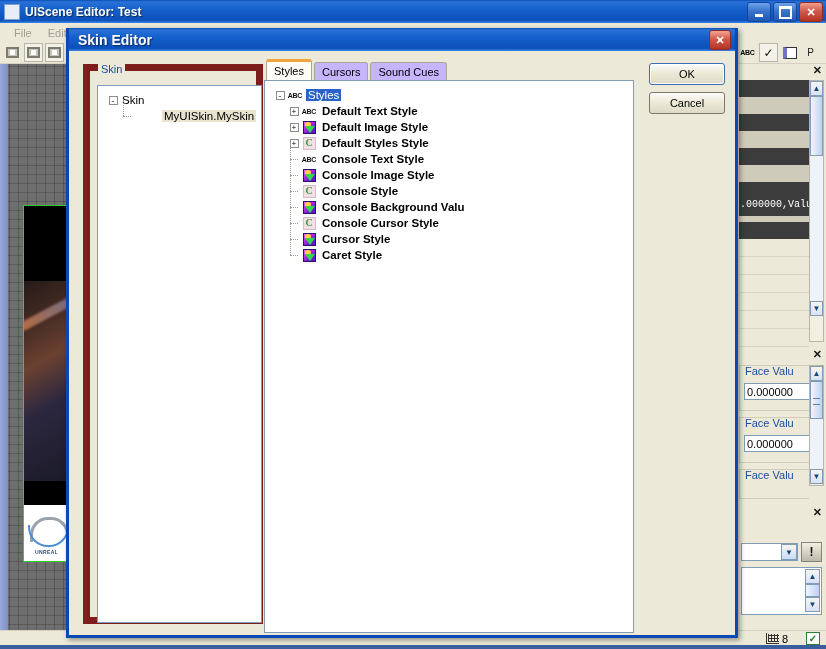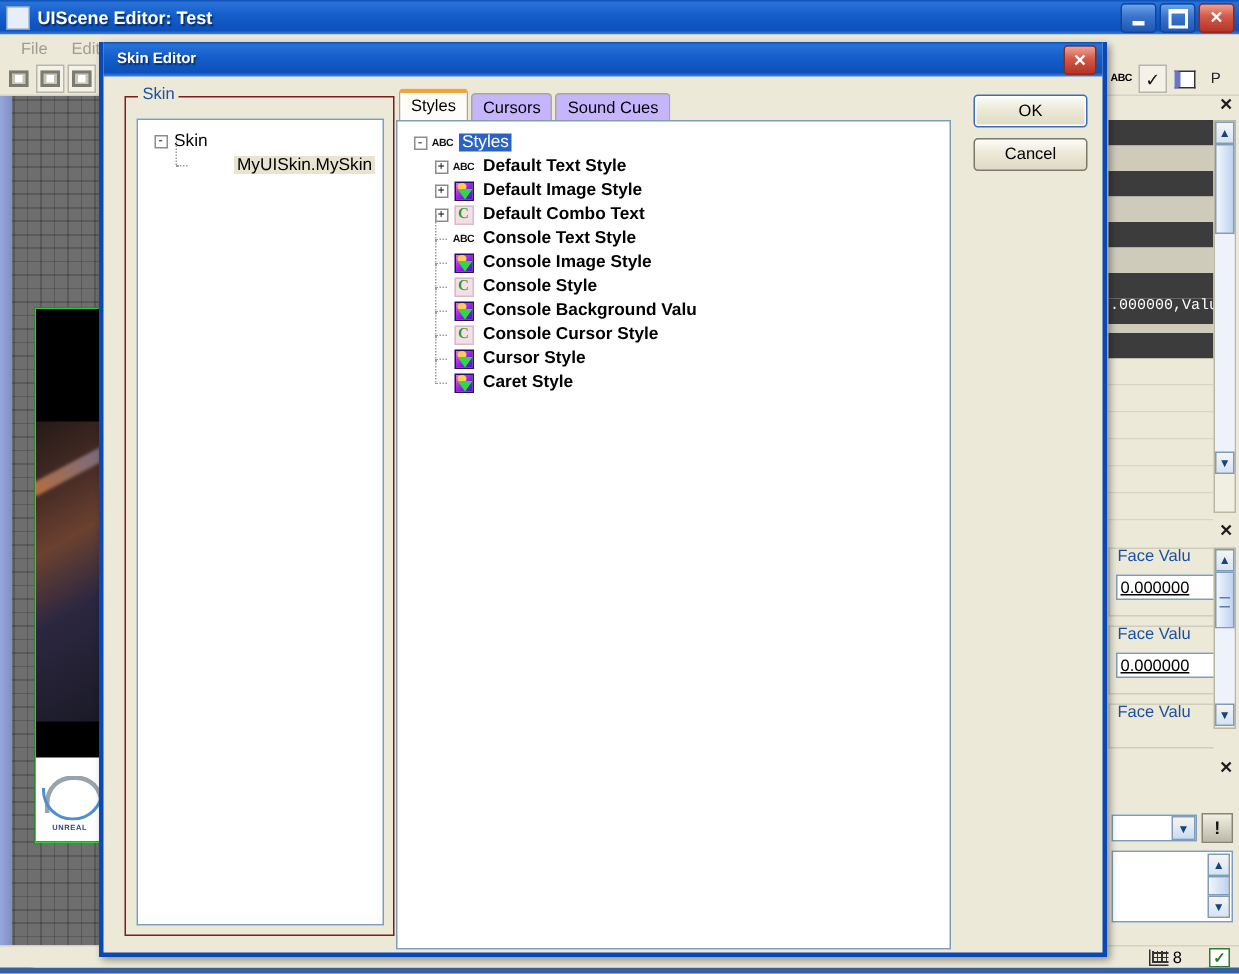--- a/index.html
+++ b/index.html
@@ -7,21 +7,20 @@
     width:826px;height:649px;overflow:hidden;
     font-family:"Liberation Sans", sans-serif;
     font-size:11px;
     background:#3a5f9e;
     position:relative;
   }
   
   #app-window{
     position:absolute;left:0;top:0;width:826px;height:645px;
     background:#ece9d8;
-    border-radius:24px;
   }
   .titlebar{
     position:absolute;left:0;top:0;width:826px;height:23px;
     background:linear-gradient(to bottom,#0a4fb5 0%,#2a72d8 8%,#1560cc 40%,#0c50bb 88%,#3b86e8 100%);
     display:flex;align-items:center;
   }
   .titlebar .tb-icon{
     width:14px;height:14px;margin-left:4px;margin-right:5px;
     background:#e8eef8;border:1px solid #7a9fd0;flex:0 0 auto;
   }
@@ -144,21 +143,21 @@
   .vs-thumb{
     background:linear-gradient(to right,#f2f6fd,#bdd2f0);
     border:1px solid #7f9db9;box-sizing:border-box;
   }
   .vs-track{background:#eef3fb;}
   .fieldlabel{color:#1b4fa0;font-size:11px;white-space:nowrap;}
   .textbox{
     background:#fff;border:1px solid #7f9db9;height:17px;
     font-family:"Liberation Sans",sans-serif;font-size:11px;
     display:flex;align-items:center;padding-left:2px;box-sizing:border-box;
-    overflow:hidden;white-space:nowrap;text-decoration:underline;
+    overflow:hidden;white-space:nowrap;
   }
   .groupbox{
     border:1px solid #d0cdbd;border-right:none;box-sizing:border-box;
   }
   .combo{
     background:#fff;border:1px solid #7f9db9;height:18px;
     display:flex;align-items:center;justify-content:flex-end;box-sizing:border-box;
   }
   .combo .arrow{
     width:16px;height:16px;background:linear-gradient(to bottom,#f6f5ef,#c9dcf5);
@@ -183,32 +182,32 @@
     border:3px solid #0a49b5;border-top:none;
     box-sizing:border-box;
     box-shadow:2px 2px 5px rgba(0,0,0,.4);
   }
   #dlg-title{
     height:23px;width:100%;box-sizing:border-box;
     background:linear-gradient(to bottom,#0a4fb5 0%,#2a72d8 8%,#1560cc 40%,#0c50bb 88%,#3b86e8 100%);
     display:flex;align-items:center;position:relative;
   }
   #dlg-title .t{
-    color:#fff;font-weight:bold;font-size:10px;margin-left:9px;
+    color:#fff;font-weight:bold;font-size:14px;margin-left:9px;
     text-shadow:1px 1px 1px rgba(0,0,0,.5);
   }
   #dlg-close{
     position:absolute;right:4px;top:2px;width:20px;height:18px;
     border:1px solid #8d2b20;border-radius:3px;
     background:linear-gradient(to bottom,#f2a595,#d3594a 45%,#b33427);
     color:#fff;font-weight:bold;font-size:11px;
     display:flex;align-items:center;justify-content:center;
   }
   .gbox{
-    position:absolute;border:1px solid #7f1d1d;box-sizing:border-box;text-decoration:underline;
+    position:absolute;border:7px solid #7f1d1d;box-sizing:border-box;text-decoration:underline;
   }
   .gbox > legend, .gbox-label{
     position:absolute;left:8px;top:-8px;background:#ece9d8;
     padding:0 3px;color:#1b4fa0;font-size:11px;
   }
   .whitepane{
     background:#fff;border:1px solid #7f9db9;box-sizing:border-box;
     overflow:hidden;
   }
   
@@ -511,21 +510,21 @@
               </div>
               <div class="tlabel">Default Image Style</div>
             </div>
             <div class="tnode" style="padding-left: 14px;">
               <div class="tw">
                 <div class="expander">+</div>
               </div>
               <div class="ico">
                 <div class="ico-c">C</div>
               </div>
-              <div class="tlabel">Default Combo Text</div>
+              <div class="tlabel">Default Styles Style</div>
             </div>
             <div class="tnode" style="padding-left: 14px;">
               <div class="dots"></div>
               <div class="ico">
                 <span class="ico-abc">ABC</span>
               </div>
               <div class="tlabel">Console Text Style</div>
             </div>
             <div class="tnode" style="padding-left: 14px;">
               <div class="dots"></div>

